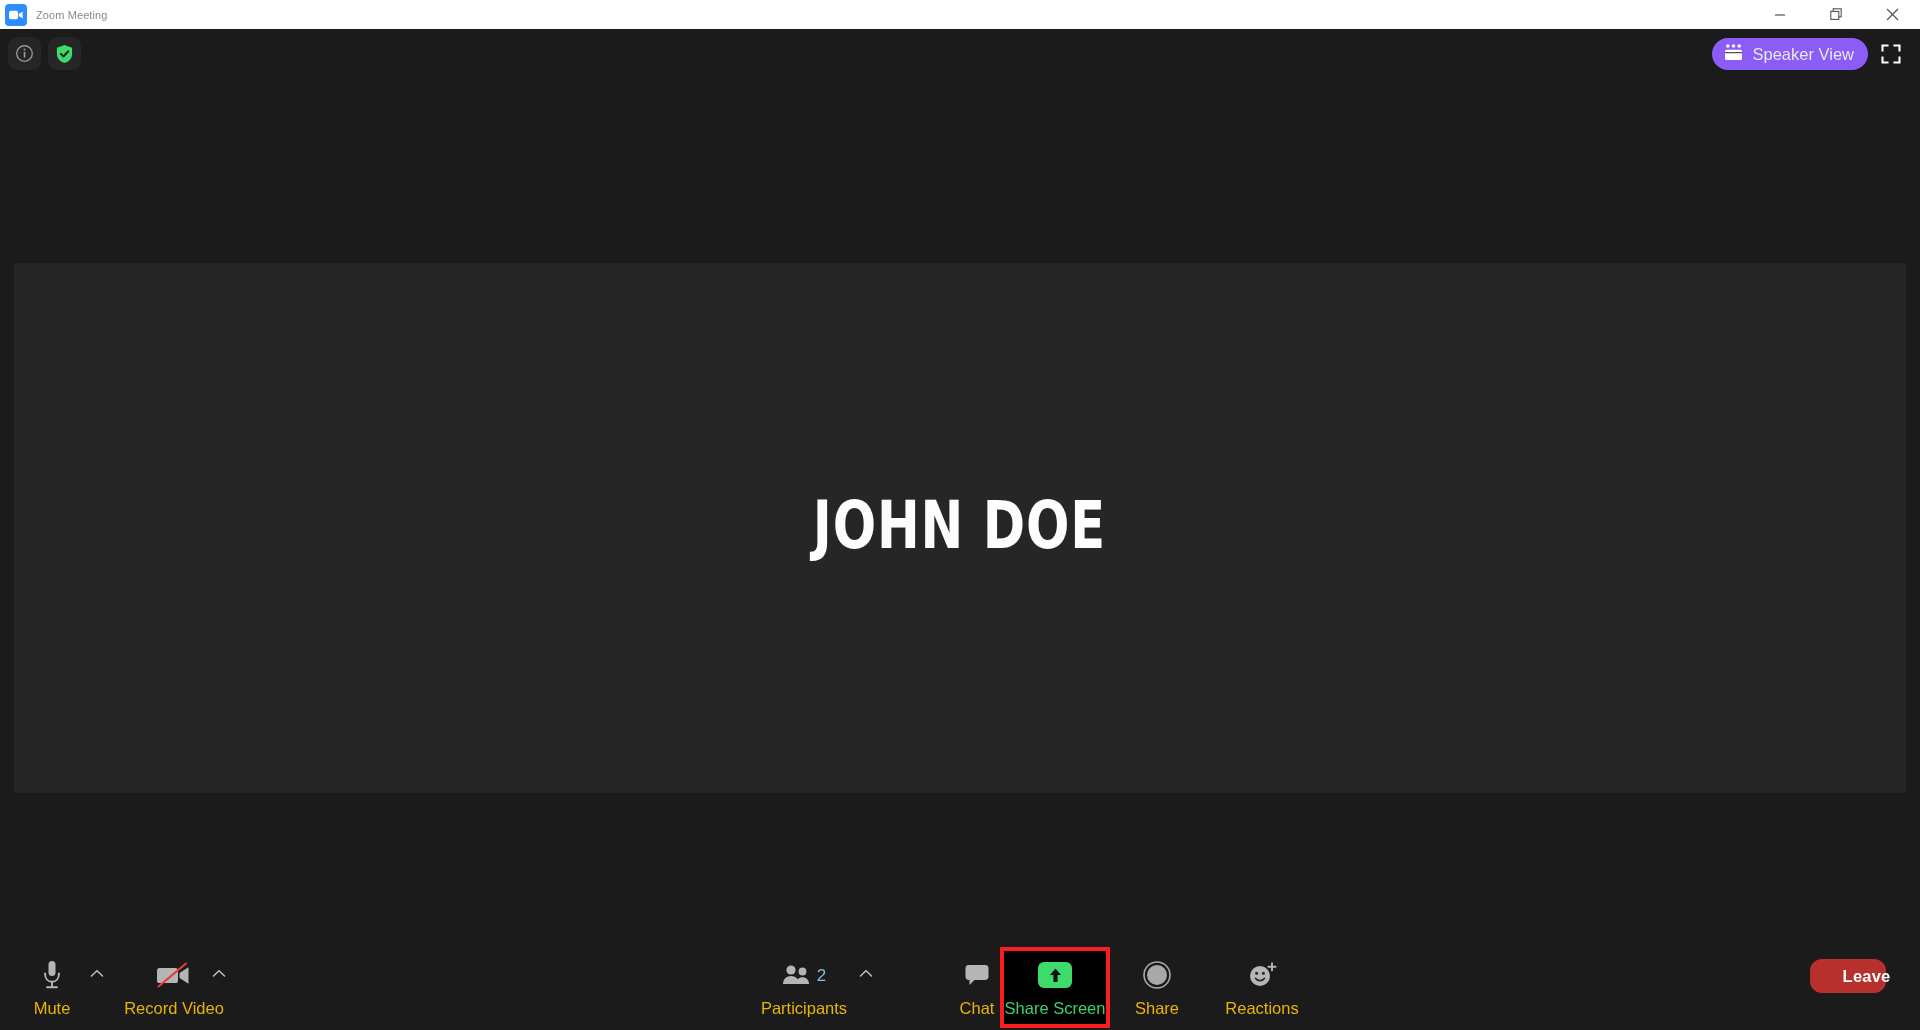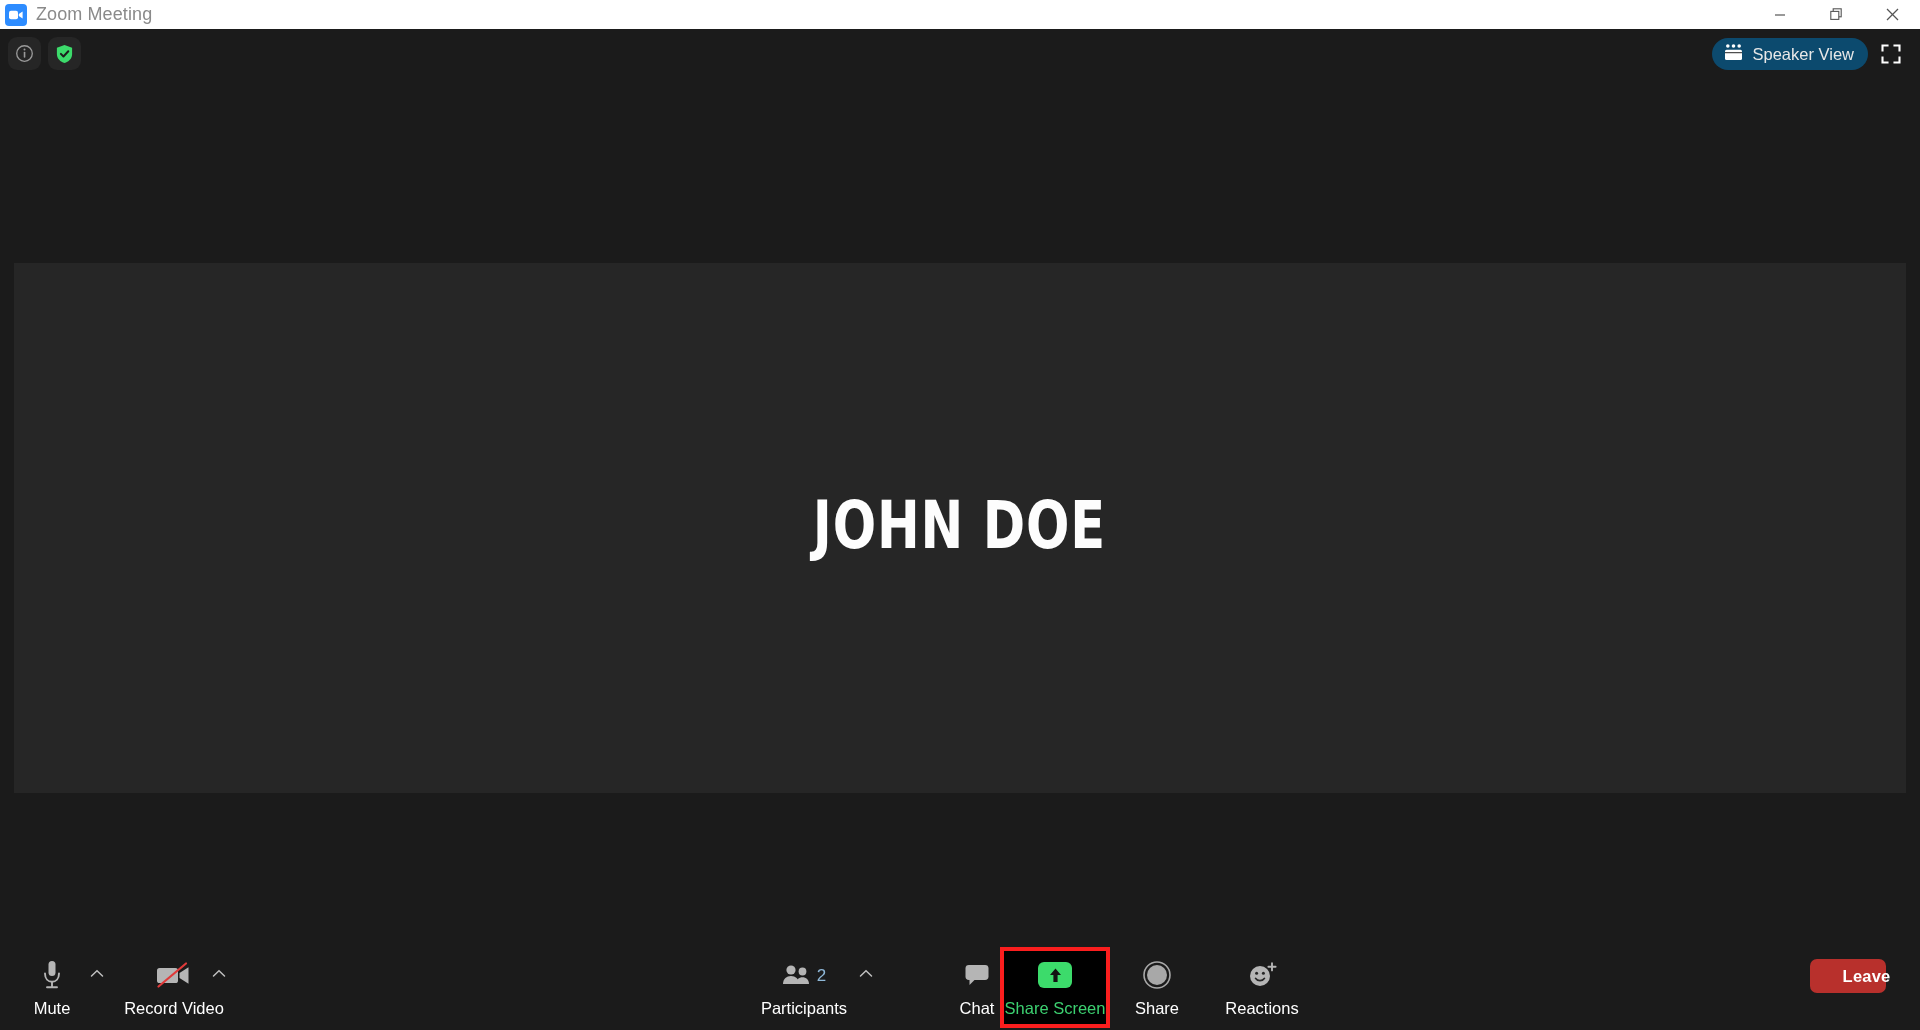--- a/index.html
+++ b/index.html
@@ -31,21 +31,21 @@
   }
   .tb-app-icon {
     width: 22px; height: 22px;
     margin-left: 5px;
     background: #2d8cff;
     border-radius: 4px;
     display: flex; align-items: center; justify-content: center;
   }
   .tb-title {
     margin-left: 9px;
-    font-size: 18px;
+    font-size: 11px;
     color: #8a8a8a;
     letter-spacing: 0.1px;
     white-space: nowrap;
     text-align: center;
   }
   .tb-controls {
     position: absolute;
     right: 0; top: 0;
     height: 29px;
     display: flex;
@@ -72,21 +72,21 @@
 
   .top-right-controls {
     position: absolute;
     right: 12px; top: 37px;
     display: flex;
     align-items: center;
     gap: 6px;
   }
   .speaker-view-btn {
     height: 32px;
-    background: #0c4a6e;
+    background: #8b5cf6;
     border-radius: 16px;
     display: flex;
     align-items: center;
     gap: 9px;
     padding: 0 14px 0 12px;
   }
   .speaker-view-label {
     font-size: 16.5px;
     color: #e8e8e8;
     white-space: nowrap;
@@ -141,21 +141,21 @@
     width: 104px;
   }
   .tool-icon {
     height: 46px;
     display: flex;
     align-items: center;
     justify-content: center;
   }
   .tool-label {
     font-size: 16.5px;
-    color: #ffffff;
+    color: #eab308;
     margin-top: 1px;
     white-space: nowrap;
   }
   .chevron {
     position: absolute;
     bottom: 46px;
     width: 22px; height: 22px;
     display: flex; align-items: center; justify-content: center;
   }
 
@@ -187,21 +187,21 @@
     border-radius: 6px;
     display: flex; align-items: center; justify-content: center;
   }
 
   .leave-btn {
     position: absolute;
     right: 34px;
     bottom: 37px;
     width: 76px; height: 34px;
     background: #b8302c;
-    border-radius: 7px;
+    border-radius: 12px;
     display: flex; align-items: center; justify-content: center;
     font-size: 16.5px;
     font-weight: 700;
     color: #ffffff;
     letter-spacing: 0.2px;
     padding-left: 37px;
   }
 
   .count-badge {
     font-size: 17px;

